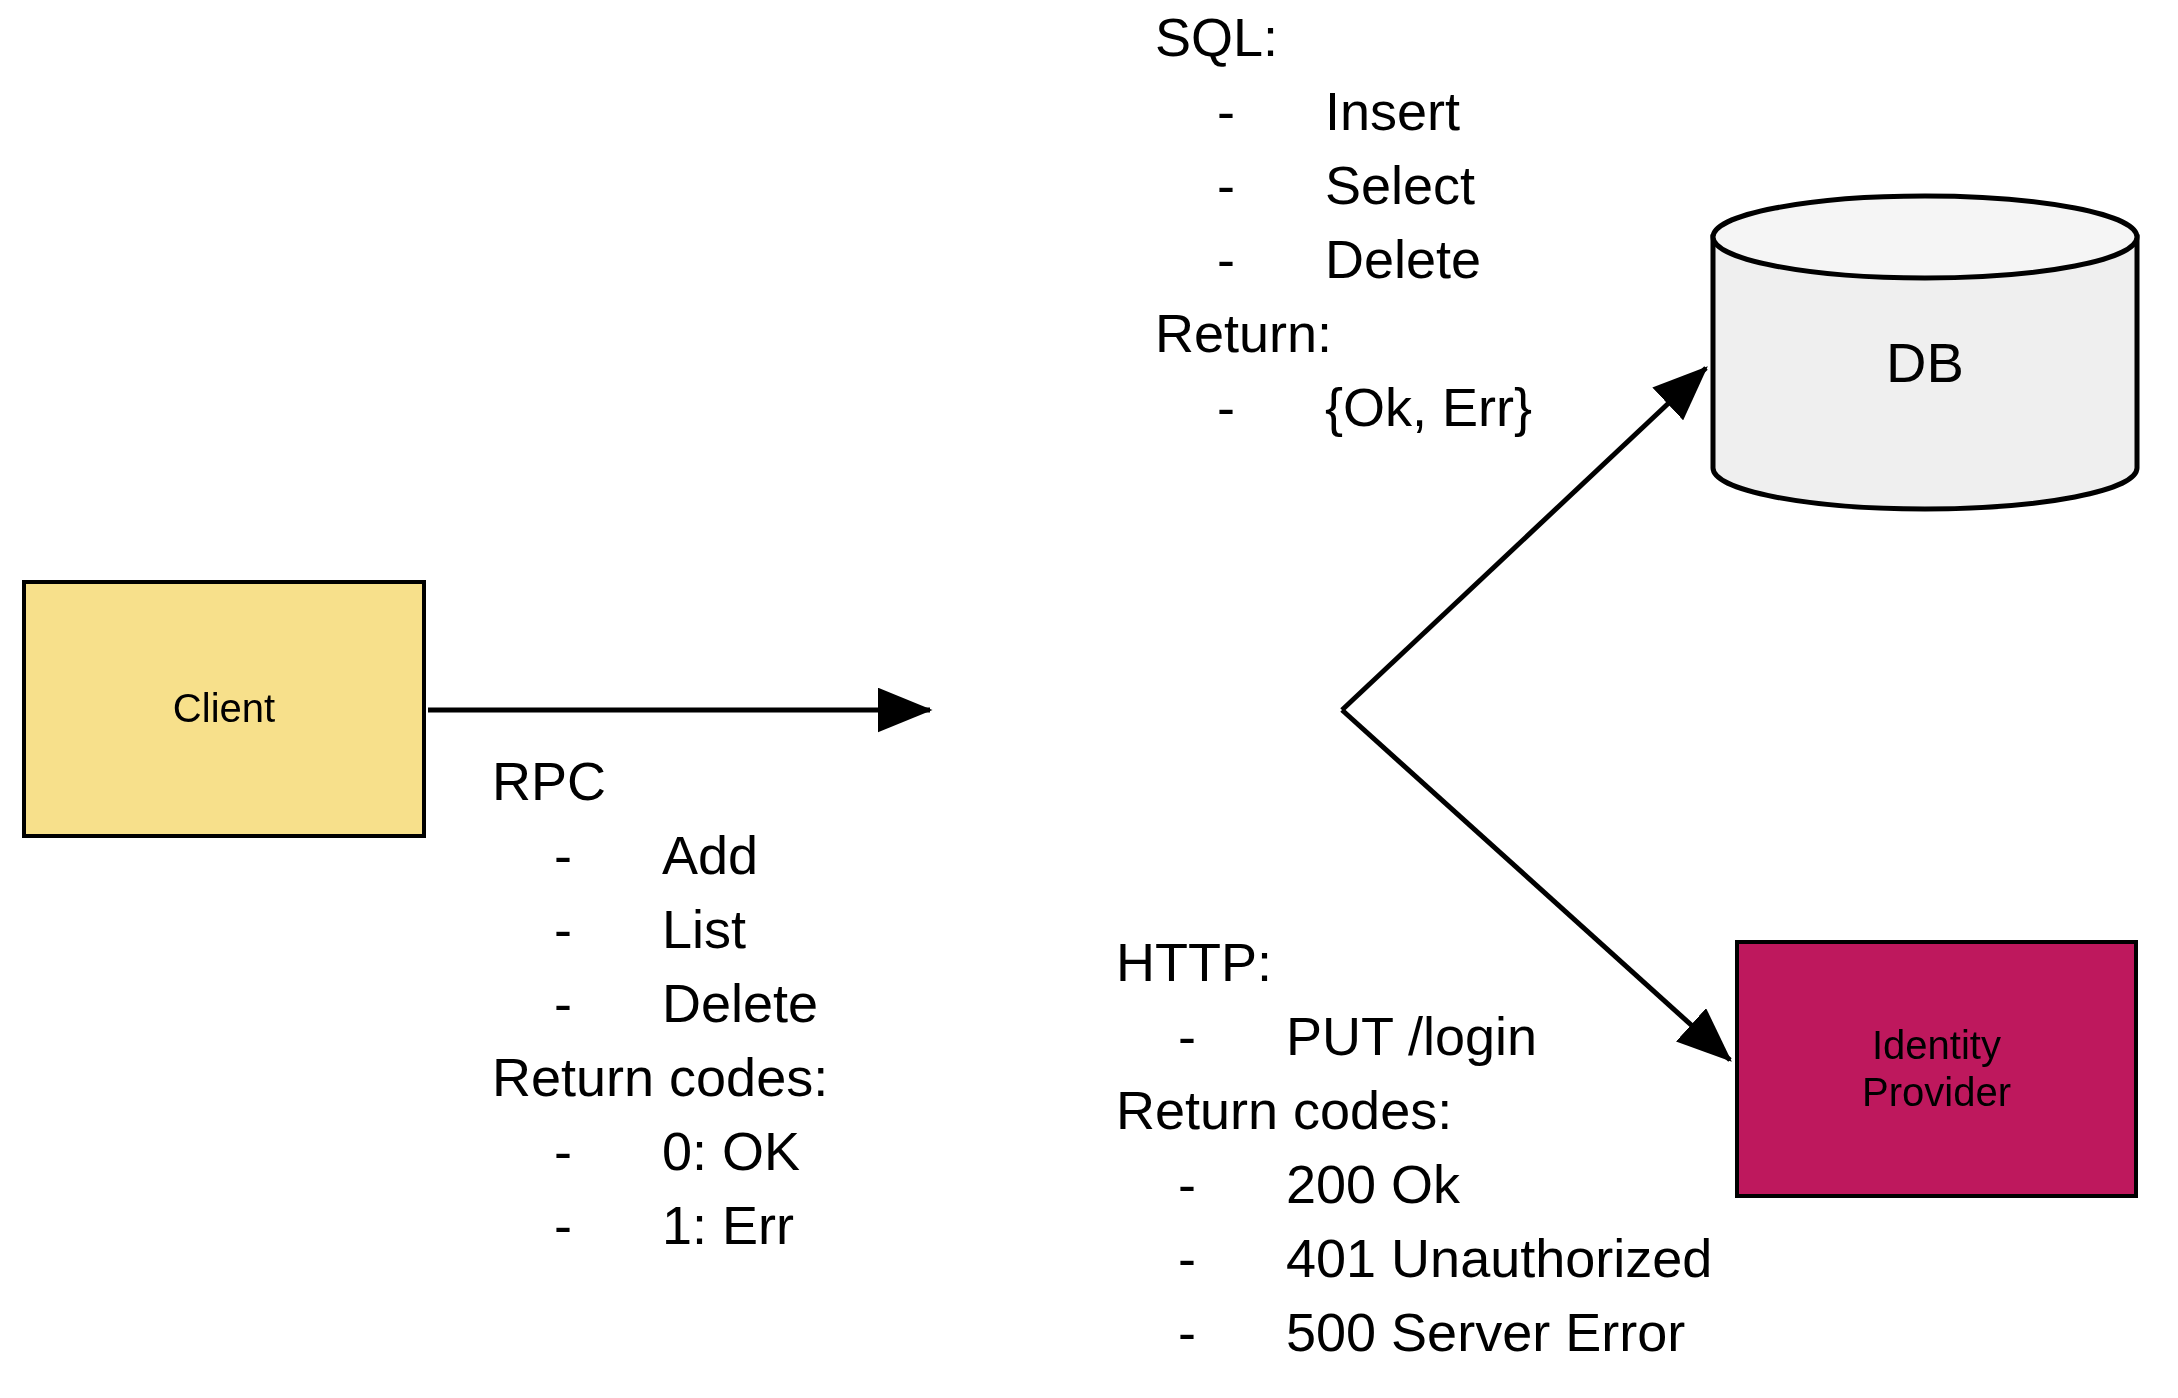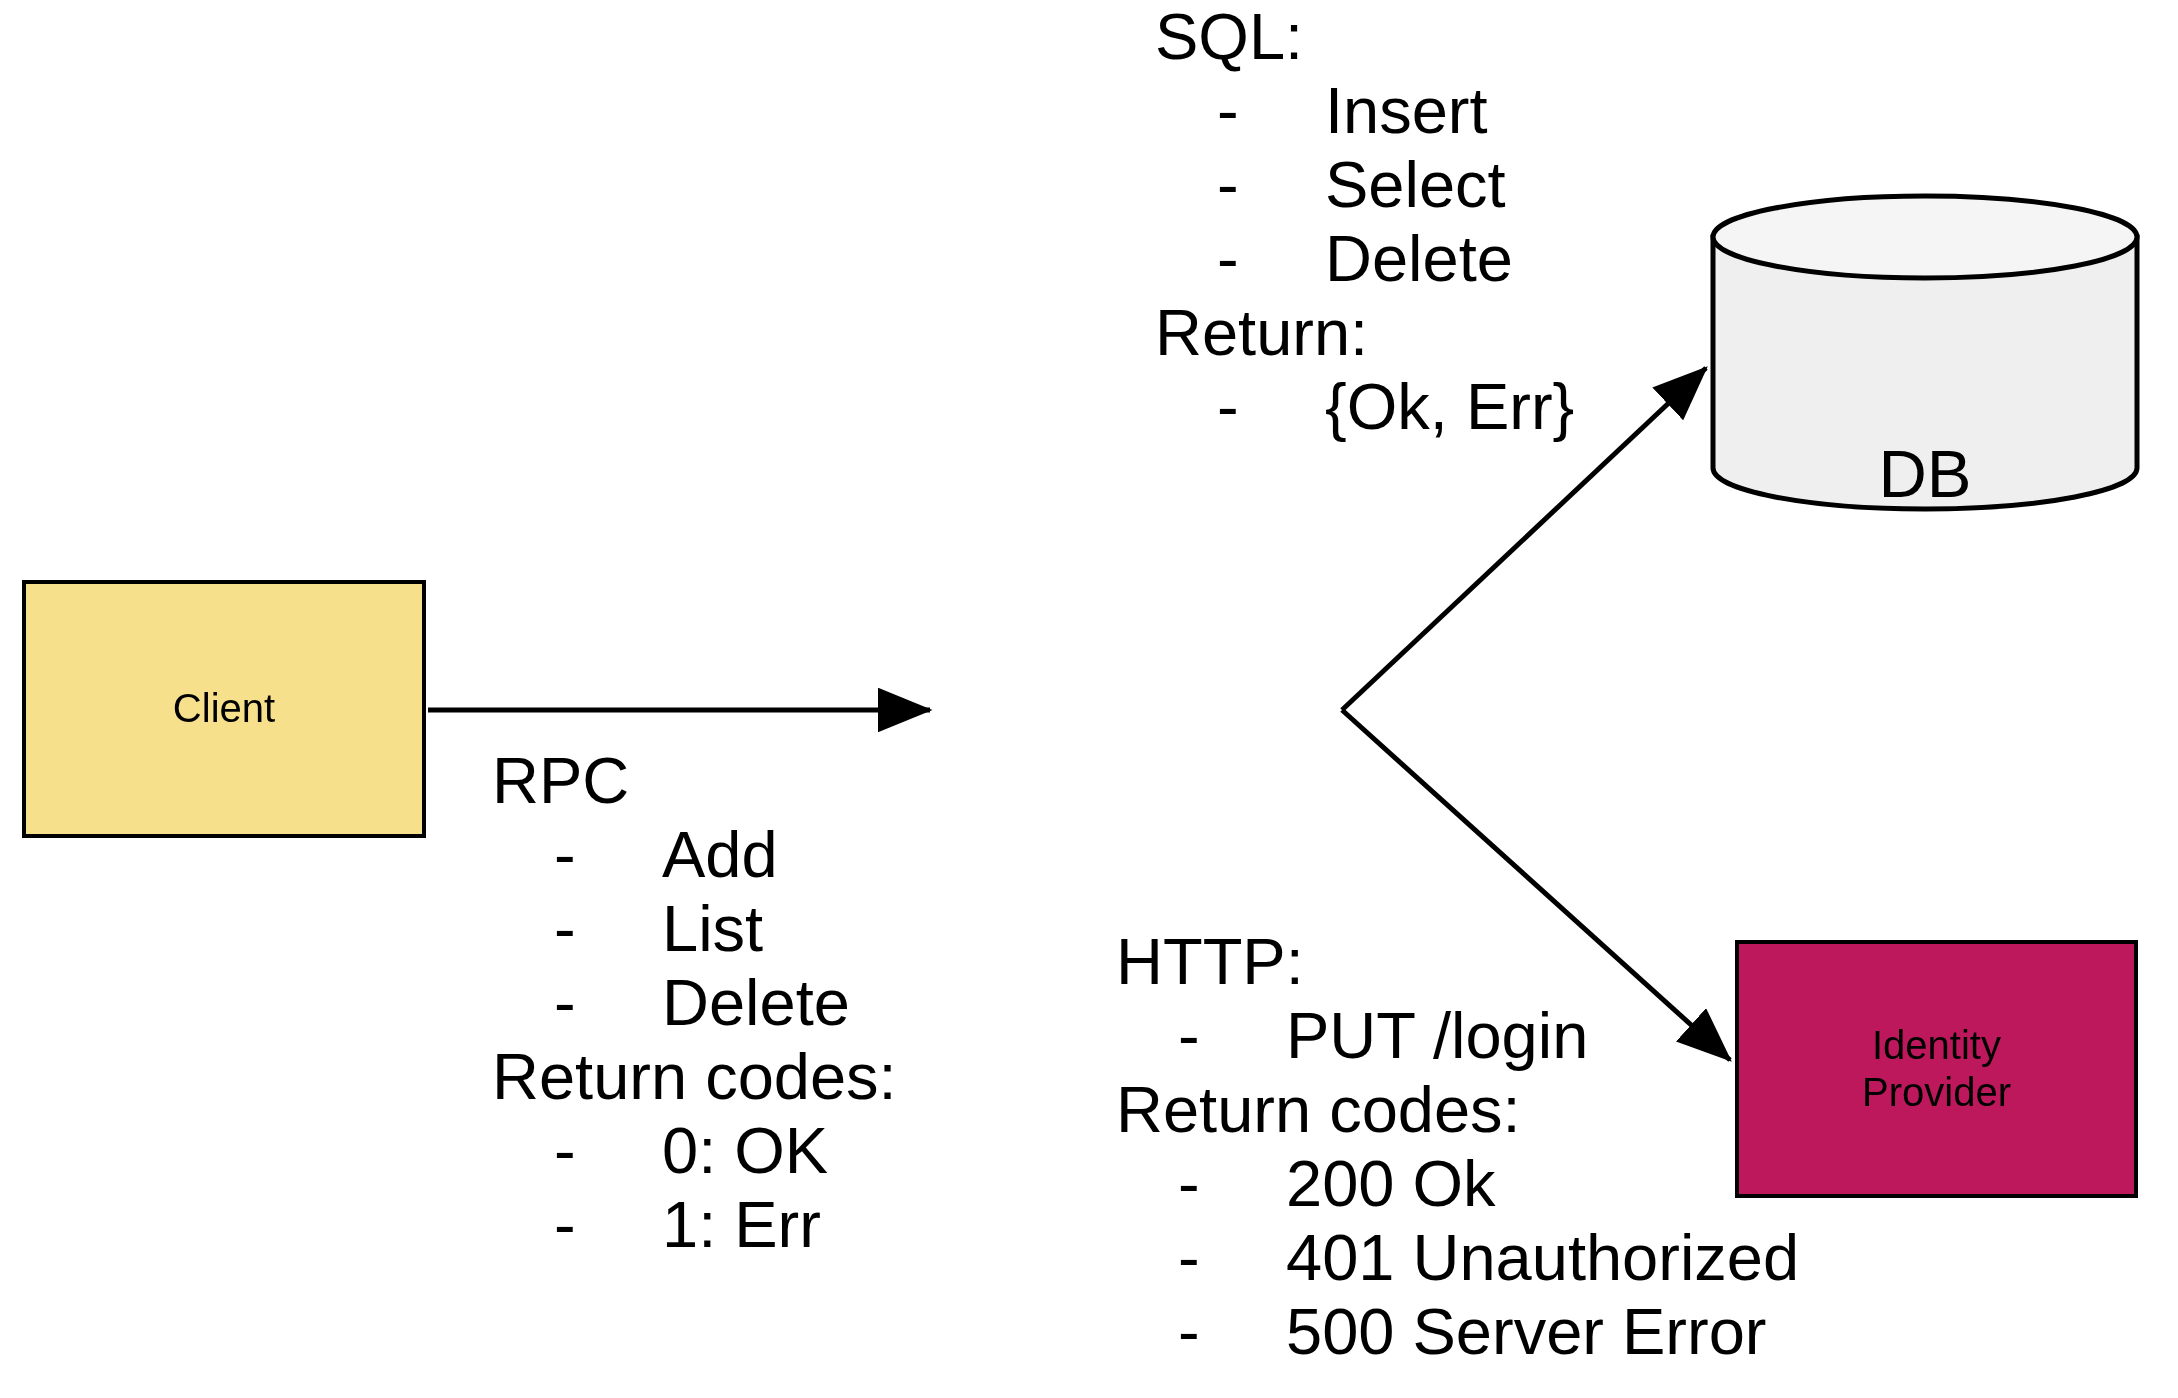--- a/index.html
+++ b/index.html
@@ -59,33 +59,33 @@
     height: 319px;
   }
   #node-db svg { display: block; width: 100%; height: 100%; }
   #node-db .db-label {
     position: absolute;
     left: 0;
     top: 0;
     width: 430px;
     height: 319px;
     display: flex;
-    align-items: flex-end;
+    align-items: center;
     justify-content: center;
-    font-size: 67px;
+    font-size: 56px;
     color: #000000;
     padding-top: 20px;
     box-sizing: border-box;
   }
 
   
   .annotation {
     position: absolute;
     color: #000000;
-    font-size: 65px;
+    font-size: 54px;
     line-height: 74px;
     white-space: nowrap;
   }
   .ann-title { display: block; }
   .ann-item {
     display: block;
     position: relative;
     padding-left: 170px;
   }
   .ann-item .dash {

